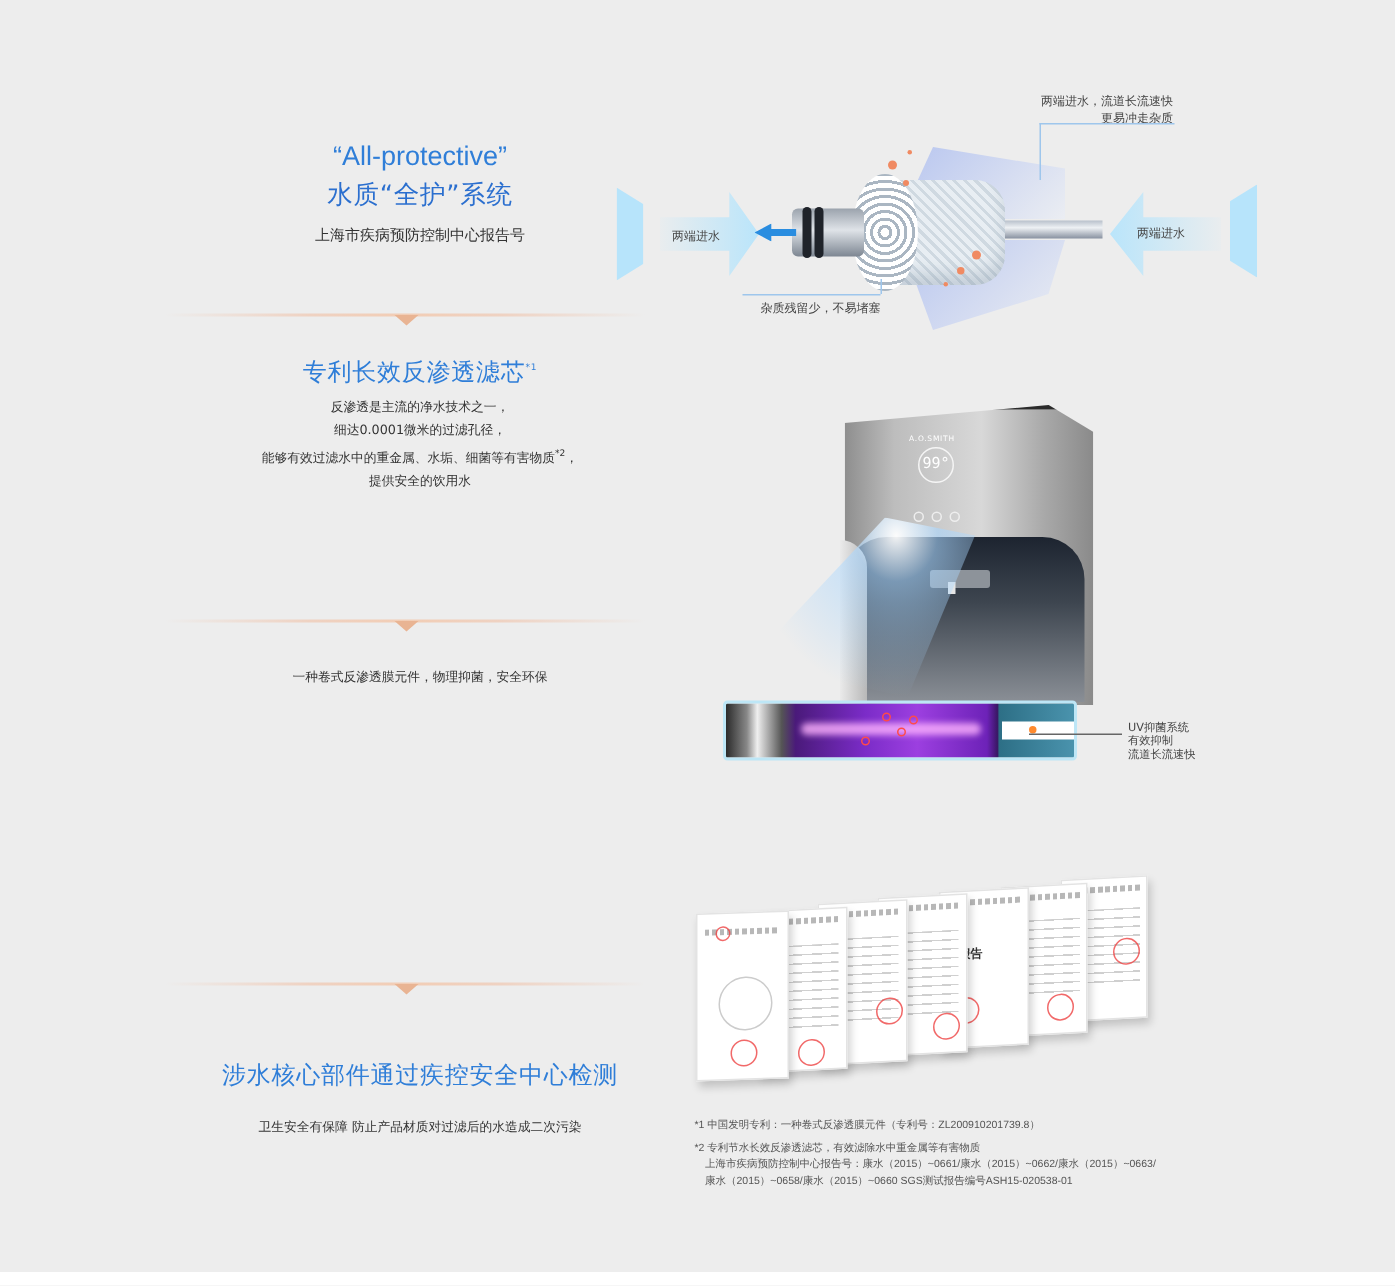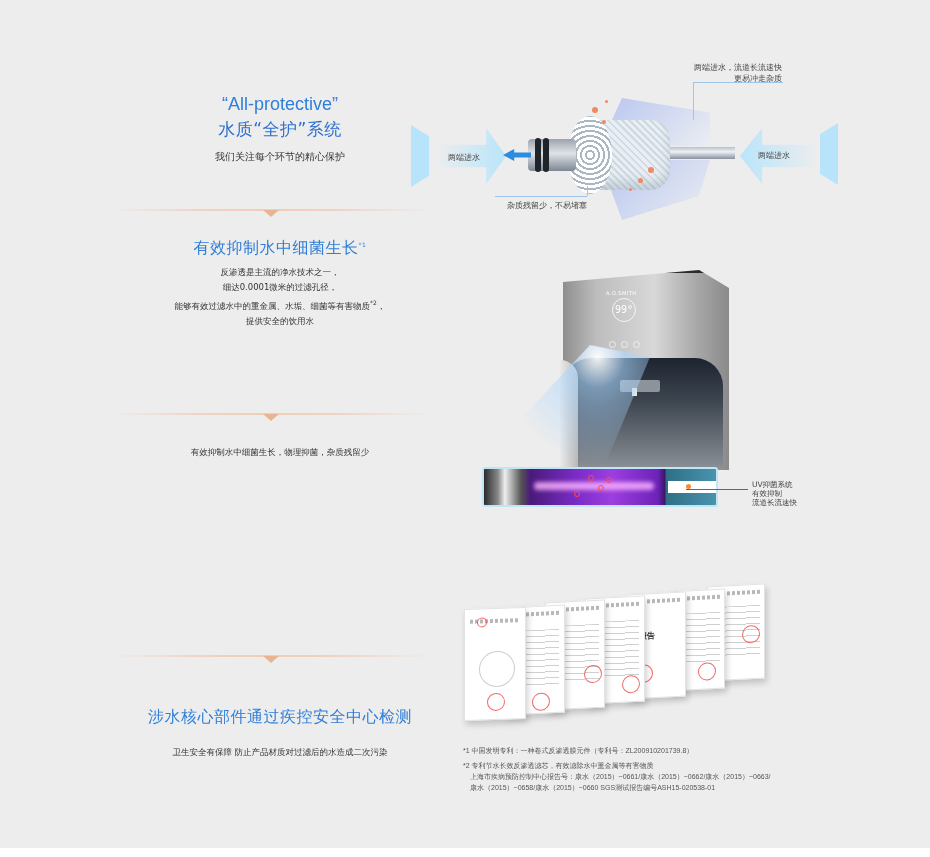--- a/index.html
+++ b/index.html
@@ -149,21 +149,21 @@
   .orange-dot { position: absolute; border-radius: 50%; background: #f08a62; }
 </style>
 </head>
 <body>
 
 <div class="page">
 
   <div class="abs center-text" style="left:180px; top:94px; width:200px;">
     <div class="title-en" style="font-size:18px;">“All-protective”</div>
     <div class="title-blue" style="margin-top:3px; color:#2b6fcf;">水质“全护”系统</div>
-    <div class="sub" style="margin-top:9px;">我们关注每个环节的精心保护</div>
+    <div class="sub" style="margin-top:9px;">上海市疾病预防控制中心报告号</div>
   </div>
 
   <div>
     <div class="panel-left" style="left:411px; top:125px;"></div>
     <div class="flow-arrow-right" style="left:440px; top:128px; width:66px;"></div>
     <div class="abs label-sm" style="left:448px; top:152px;">两端进水</div>
 
     <div class="fins" style="left:600px; top:98px; width:110px; height:48px; clip-path: polygon(0 100%, 20% 0, 100% 30%, 100% 100%);"></div>
     <div class="fins" style="left:600px; top:160px; width:110px; height:60px; clip-path: polygon(0 0, 100% 0, 90% 60%, 20% 100%);"></div>
     <div class="rod"></div>
@@ -195,21 +195,21 @@
     <div class="abs label-sm" style="left:495px; top:200px;margin-left:12px;">杂质残留少，不易堵塞</div>
     <div class="callout-line" style="left:495px; top:196px; width:92px; height:1px;"></div>
     <div class="callout-line" style="left:587px; top:186px; width:1px; height:10px;"></div>
   </div>
 
   <div class="divider" style="left:110px; top:209px; width:320px;"></div>
   <div class="divider-arrow" style="left:263px; top:210px;"></div>
 
   <div class="abs center-text" style="left:150px; top:238px; width:260px;">
     <div class="title-blue" style="font-size:16px;">
-      <span>有效抑制水中细菌生长</span><sup>*1</sup>
+      <span>专利长效反渗透滤芯</span><sup>*1</sup>
     </div>
     <div class="body-text" style="margin-top:6px;">
       <div>反渗透是主流的净水技术之一，</div>
       <div>细达0.0001微米的过滤孔径，</div>
       <div><span>能够有效过滤水中的重金属、水垢、细菌等有害物质</span><sup>*2</sup><span>，</span></div>
       <div>提供安全的饮用水</div>
     </div>
   </div>
 
   <div>
@@ -223,21 +223,21 @@
     <div class="display-ring">99°</div>
     <div class="btn-dot" style="left:609px; top:341px;"></div>
     <div class="btn-dot" style="left:621px; top:341px;"></div>
     <div class="btn-dot" style="left:633px; top:341px;"></div>
   </div>
 
   <div class="divider" style="left:110px; top:413px; width:320px;"></div>
   <div class="divider-arrow" style="left:263px; top:414px;"></div>
 
   <div class="abs center-text" style="left:150px; top:439px; width:260px;">
-    <div class="body-text" style="margin-top:6px;">有效抑制水中细菌生长，物理抑菌，杂质残留少</div>
+    <div class="body-text" style="margin-top:6px;">一种卷式反渗透膜元件，物理抑菌，安全环保</div>
   </div>
 
   <div class="uv-tube">
     <div class="uv-glow"></div>
     <div class="uv-cap-band"></div>
     <div class="uv-bubble" style="left:104px; top:6px;"></div>
     <div class="uv-bubble" style="left:114px; top:16px;"></div>
     <div class="uv-bubble" style="left:90px; top:22px;"></div>
     <div class="uv-bubble" style="left:122px; top:8px;"></div>
     <div class="uv-dot" style="left:202px; top:15px;"></div>

